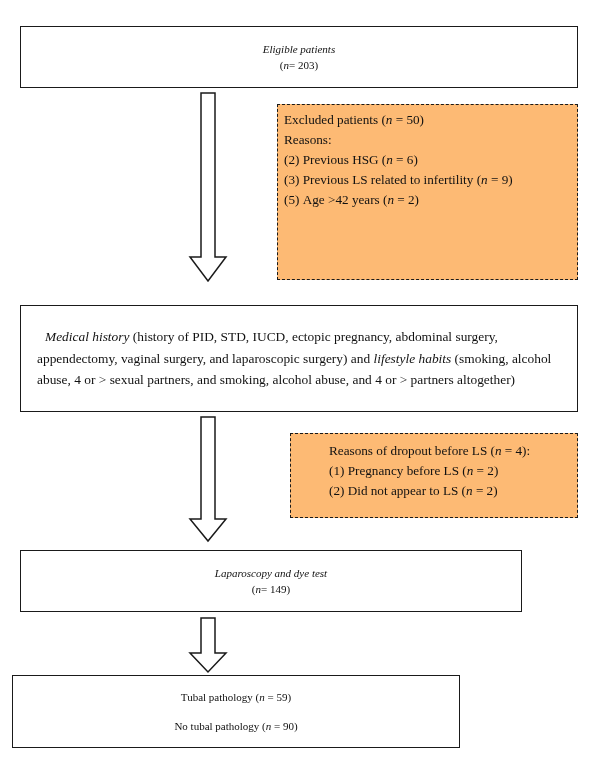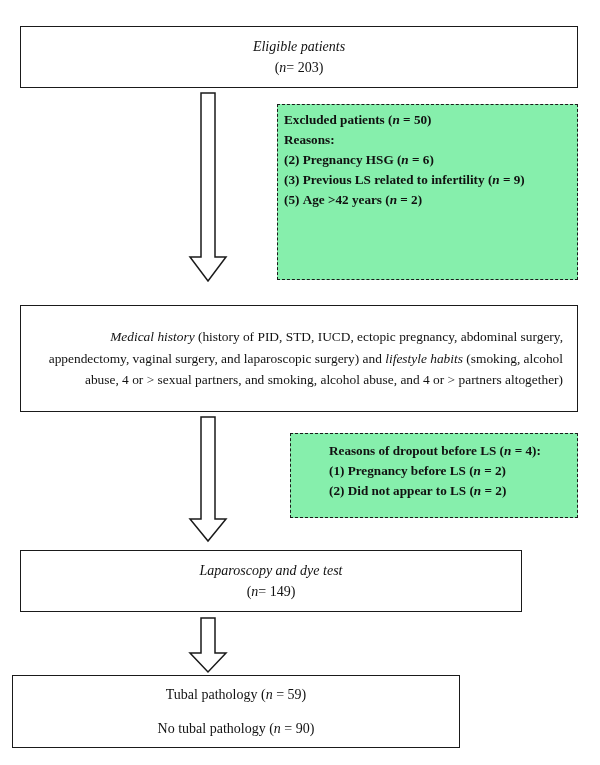--- a/index.html
+++ b/index.html
@@ -25,55 +25,54 @@
   .box {
     position: absolute;
     box-sizing: border-box;
     border: 1.6px solid #1a1a1a;
     background: #ffffff;
   }
   .box-dashed {
     position: absolute;
     box-sizing: border-box;
     border: 1.5px dashed #1a1a1a;
-    background: #86efac;
-    font-weight: bold;
+    background: #fdba74;
   }
   .centered {
     display: flex;
     flex-direction: column;
     align-items: center;
     justify-content: center;
     text-align: center;
   }
   .list-box {
     padding: 5px 6px 4px 6px;
   }
   .line {
     font-size: 13.2px;
     line-height: 1.52;
     white-space: nowrap;
   }
   .line-center {
-    font-size: 14px;
+    font-size: 11px;
     line-height: 1.5;
     white-space: nowrap;
   }
   .ital {
     font-style: italic;
   }
   .nvar {
     font-style: italic;
   }
   .paragraph {
     font-size: 13.4px;
     line-height: 1.62;
     padding: 0 14px 0 16px;
     text-indent: 8px;
-    text-align: right;
+    text-align: left;
   }
   .box-para {
     display: flex;
     flex-direction: column;
     justify-content: center;
   }
   .indent-block {
     padding-left: 38px;
   }
   .final-line-1 { margin-bottom: 13px; }
@@ -97,21 +96,21 @@
 
   <svg class="arrow" style="left:188px; top:92px;" width="40" height="192" viewBox="0 0 40 192">
     <polygon class="arrow-shape" points="13,1 27,1 27,165 38,165 20,189 2,165 13,165"></polygon>
   </svg>
 
   <div class="box-dashed list-box" style="left:277px; top:104px; width:301px; height:176px;">
     <div class="line"><span>Excluded patients (</span><span class="nvar">n</span><span> = 50)</span></div>
     <div class="line">Reasons:</div>
 
 
-    <div class="line"><span>(2)</span>&nbsp;<span>Pregnancy HSG (</span><span class="nvar">n</span><span> = 6)</span></div>
+    <div class="line"><span>(2)</span>&nbsp;<span>Previous HSG (</span><span class="nvar">n</span><span> = 6)</span></div>
 
     <div class="line"><span>(3)</span>&nbsp;<span>Previous LS related to infertility (</span><span class="nvar">n</span><span> = 9)</span></div>
 
 
     <div class="line"><span>(5)</span>&nbsp;<span>Age &gt;42 years (</span><span class="nvar">n</span><span> = 2)</span></div>
 
   </div>
 
   <div class="box box-para" style="left:20px; top:305px; width:558px; height:107px;">
     <div class="paragraph"><span class="ital">Medical history</span><span> (history of PID, STD, IUCD, ectopic pregnancy, abdominal surgery, appendectomy, vaginal surgery, and laparoscopic surgery) and </span><span class="ital">lifestyle habits</span><span> (smoking, alcohol abuse, 4 or &gt; sexual partners, and smoking, alcohol abuse, and 4 or &gt; partners altogether)</span></div>

